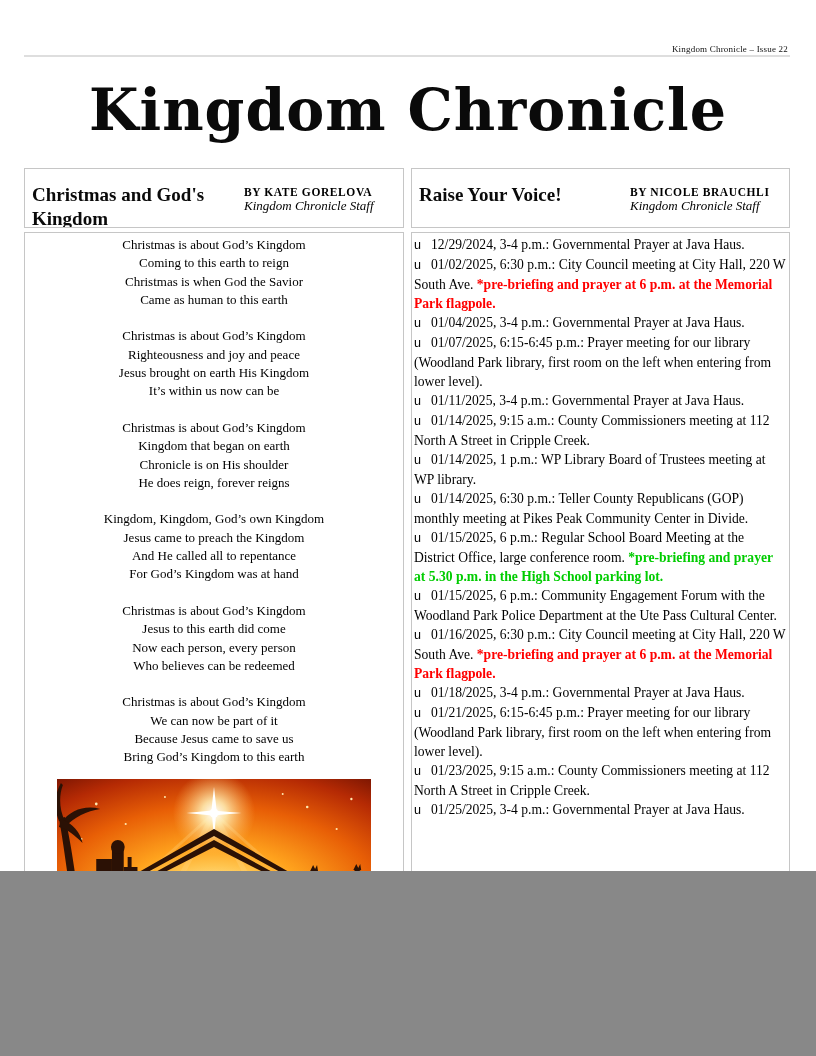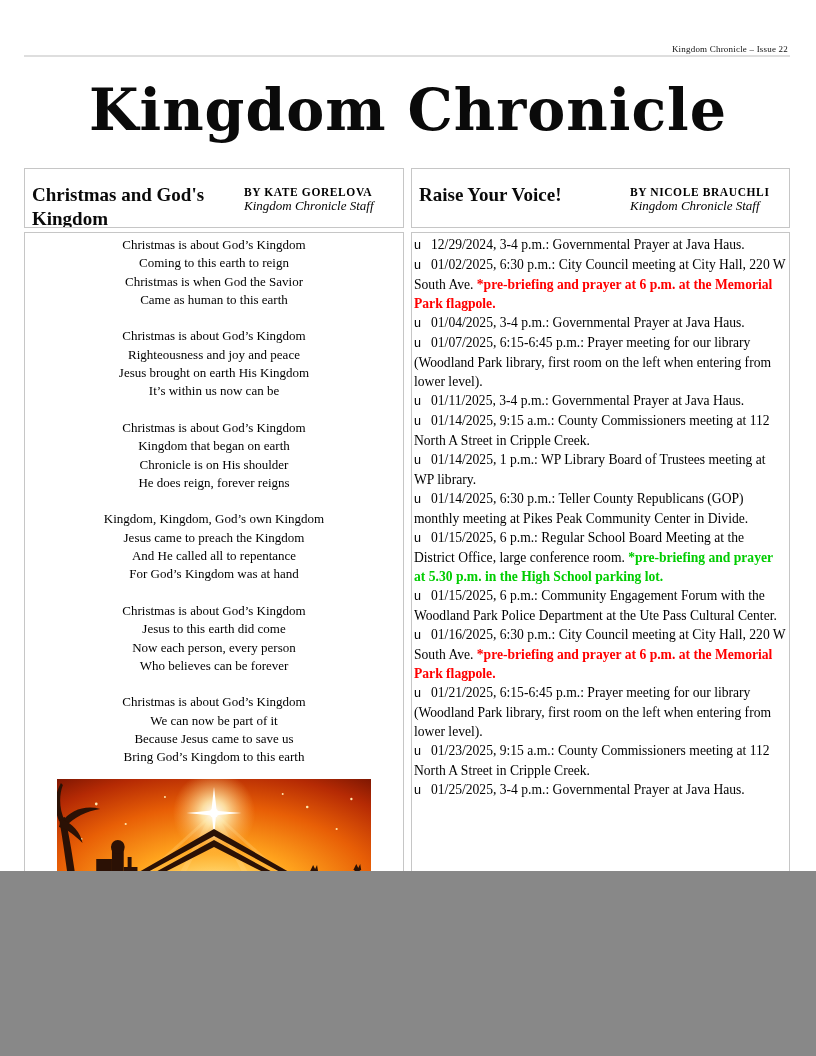--- a/index.html
+++ b/index.html
@@ -99,21 +99,21 @@
             <div class="stanza">
               <div>Kingdom, Kingdom, God’s own Kingdom</div>
               <div>Jesus came to preach the Kingdom</div>
               <div>And He called all to repentance</div>
               <div>For God’s Kingdom was at hand</div>
             </div>
             <div class="stanza">
               <div>Christmas is about God’s Kingdom</div>
               <div>Jesus to this earth did come</div>
               <div>Now each person, every person</div>
-              <div>Who believes can be forever</div>
+              <div>Who believes can be redeemed</div>
             </div>
             <div class="stanza">
               <div>Christmas is about God’s Kingdom</div>
               <div>We can now be part of it</div>
               <div>Because Jesus came to save us</div>
               <div>Bring God’s Kingdom to this earth</div>
             </div>
           </div>
         <div class="nativity-wrap">
           <svg viewBox="0 0 320 178" width="100%" height="100%" preserveAspectRatio="none">
@@ -224,20 +224,21 @@
             <div class="event"><span class="bullet">u</span><span>01/02/2025, 6:30 p.m.: City Council meeting at City Hall, 220 W South Ave.</span><span class="hl" style="color: rgb(255, 0, 0);"> *pre-briefing and prayer at 6 p.m. at the Memorial Park flagpole.</span></div>
             <div class="event"><span class="bullet">u</span><span>01/04/2025, 3-4 p.m.: Governmental Prayer at Java Haus.</span></div>
             <div class="event"><span class="bullet">u</span><span>01/07/2025, 6:15-6:45 p.m.: Prayer meeting for our library (Woodland Park library, first room on the left when entering from lower level).</span></div>
             <div class="event"><span class="bullet">u</span><span>01/11/2025, 3-4 p.m.: Governmental Prayer at Java Haus.</span></div>
             <div class="event"><span class="bullet">u</span><span>01/14/2025, 9:15 a.m.: County Commissioners meeting at 112 North A Street in Cripple Creek.</span></div>
             <div class="event"><span class="bullet">u</span><span>01/14/2025, 1 p.m.: WP Library Board of Trustees meeting at WP library.</span></div>
             <div class="event"><span class="bullet">u</span><span>01/14/2025, 6:30 p.m.: Teller County Republicans (GOP) monthly meeting at Pikes Peak Community Center in Divide.</span></div>
             <div class="event"><span class="bullet">u</span><span>01/15/2025, 6 p.m.: Regular School Board Meeting at the District Office, large conference room.</span><span class="hl" style="color: rgb(0, 204, 0);"> *pre-briefing and prayer at 5.30 p.m. in the High School parking lot.</span></div>
             <div class="event"><span class="bullet">u</span><span>01/15/2025, 6 p.m.: Community Engagement Forum with the Woodland Park Police Department at the Ute Pass Cultural Center.</span></div>
             <div class="event"><span class="bullet">u</span><span>01/16/2025, 6:30 p.m.: City Council meeting at City Hall, 220 W South Ave.</span><span class="hl" style="color: rgb(255, 0, 0);"> *pre-briefing and prayer at 6 p.m. at the Memorial Park flagpole.</span></div>
+            <div class="event"><span class="bullet">u</span><span>01/18/2025, 3-4 p.m.: Governmental Prayer at Java Haus.</span></div>
             <div class="event"><span class="bullet">u</span><span>01/21/2025, 6:15-6:45 p.m.: Prayer meeting for our library (Woodland Park library, first room on the left when entering from lower level).</span></div>
             <div class="event"><span class="bullet">u</span><span>01/23/2025, 9:15 a.m.: County Commissioners meeting at 112 North A Street in Cripple Creek.</span></div>
             <div class="event"><span class="bullet">u</span><span>01/25/2025, 3-4 p.m.: Governmental Prayer at Java Haus.</span></div>
           </div>
       </div>
     </div>
 
   </div>
 
   <div class="footer-title">KINGDOM CHRONICLE</div>

